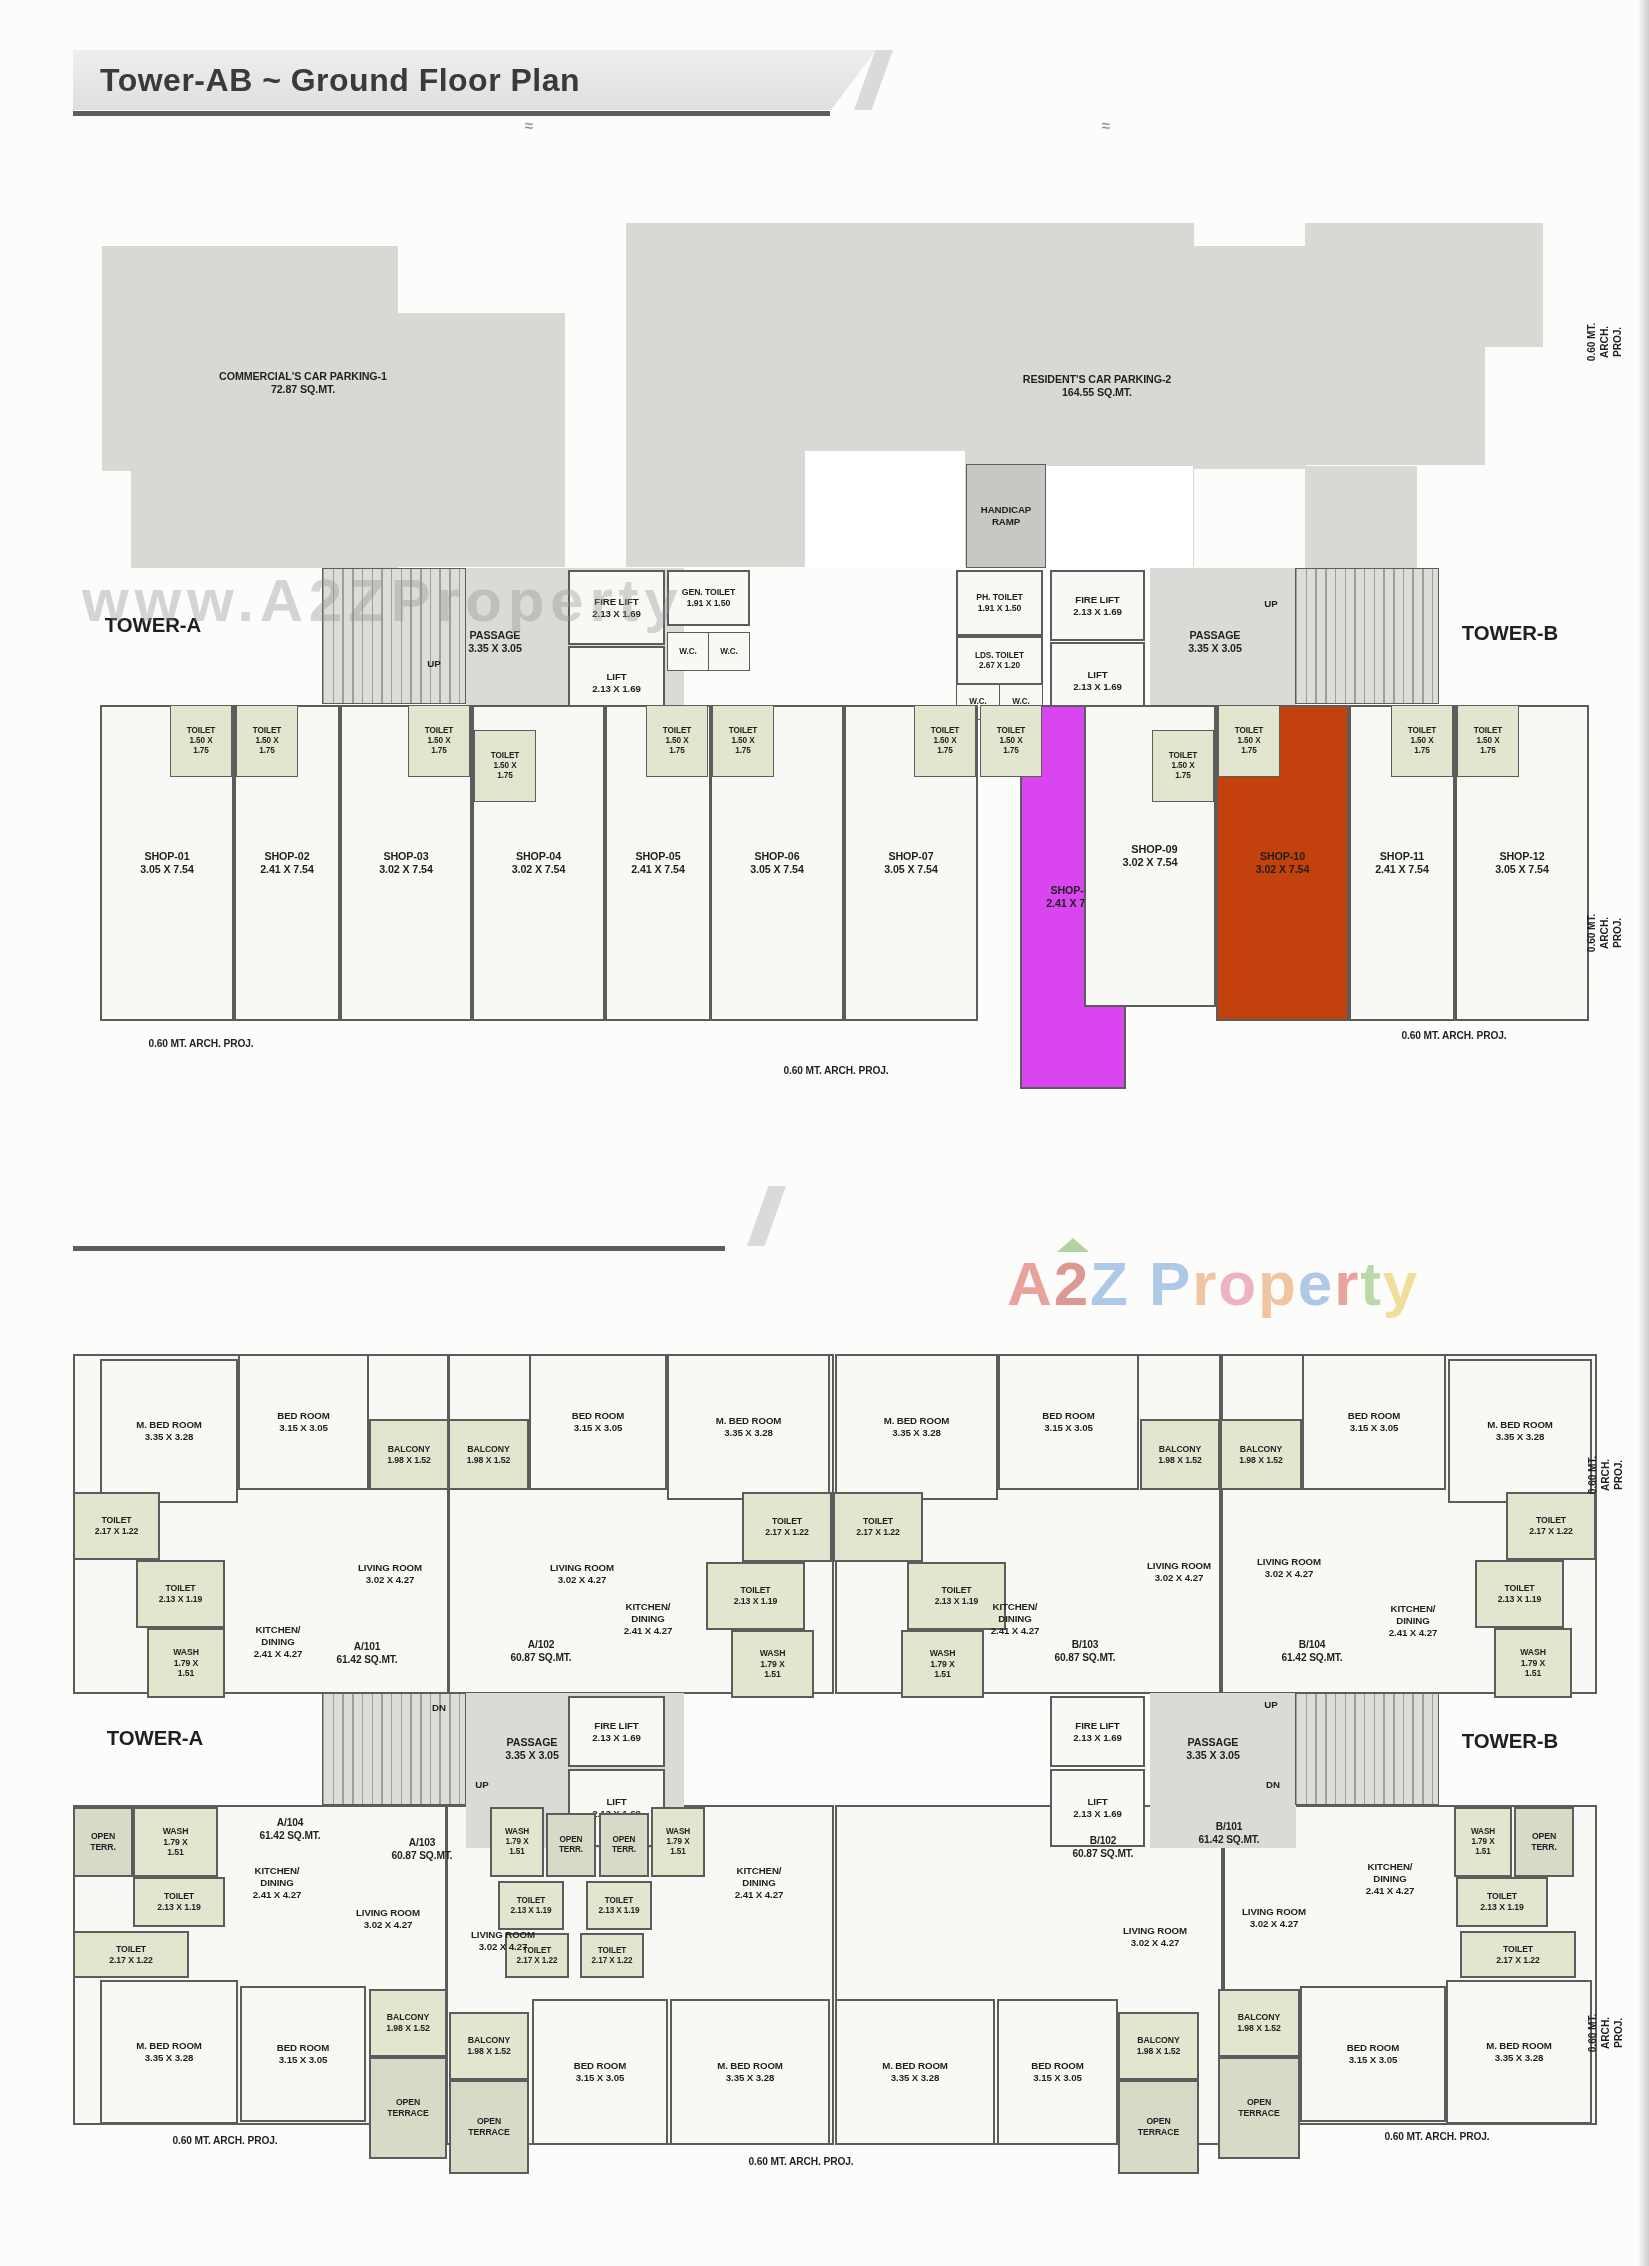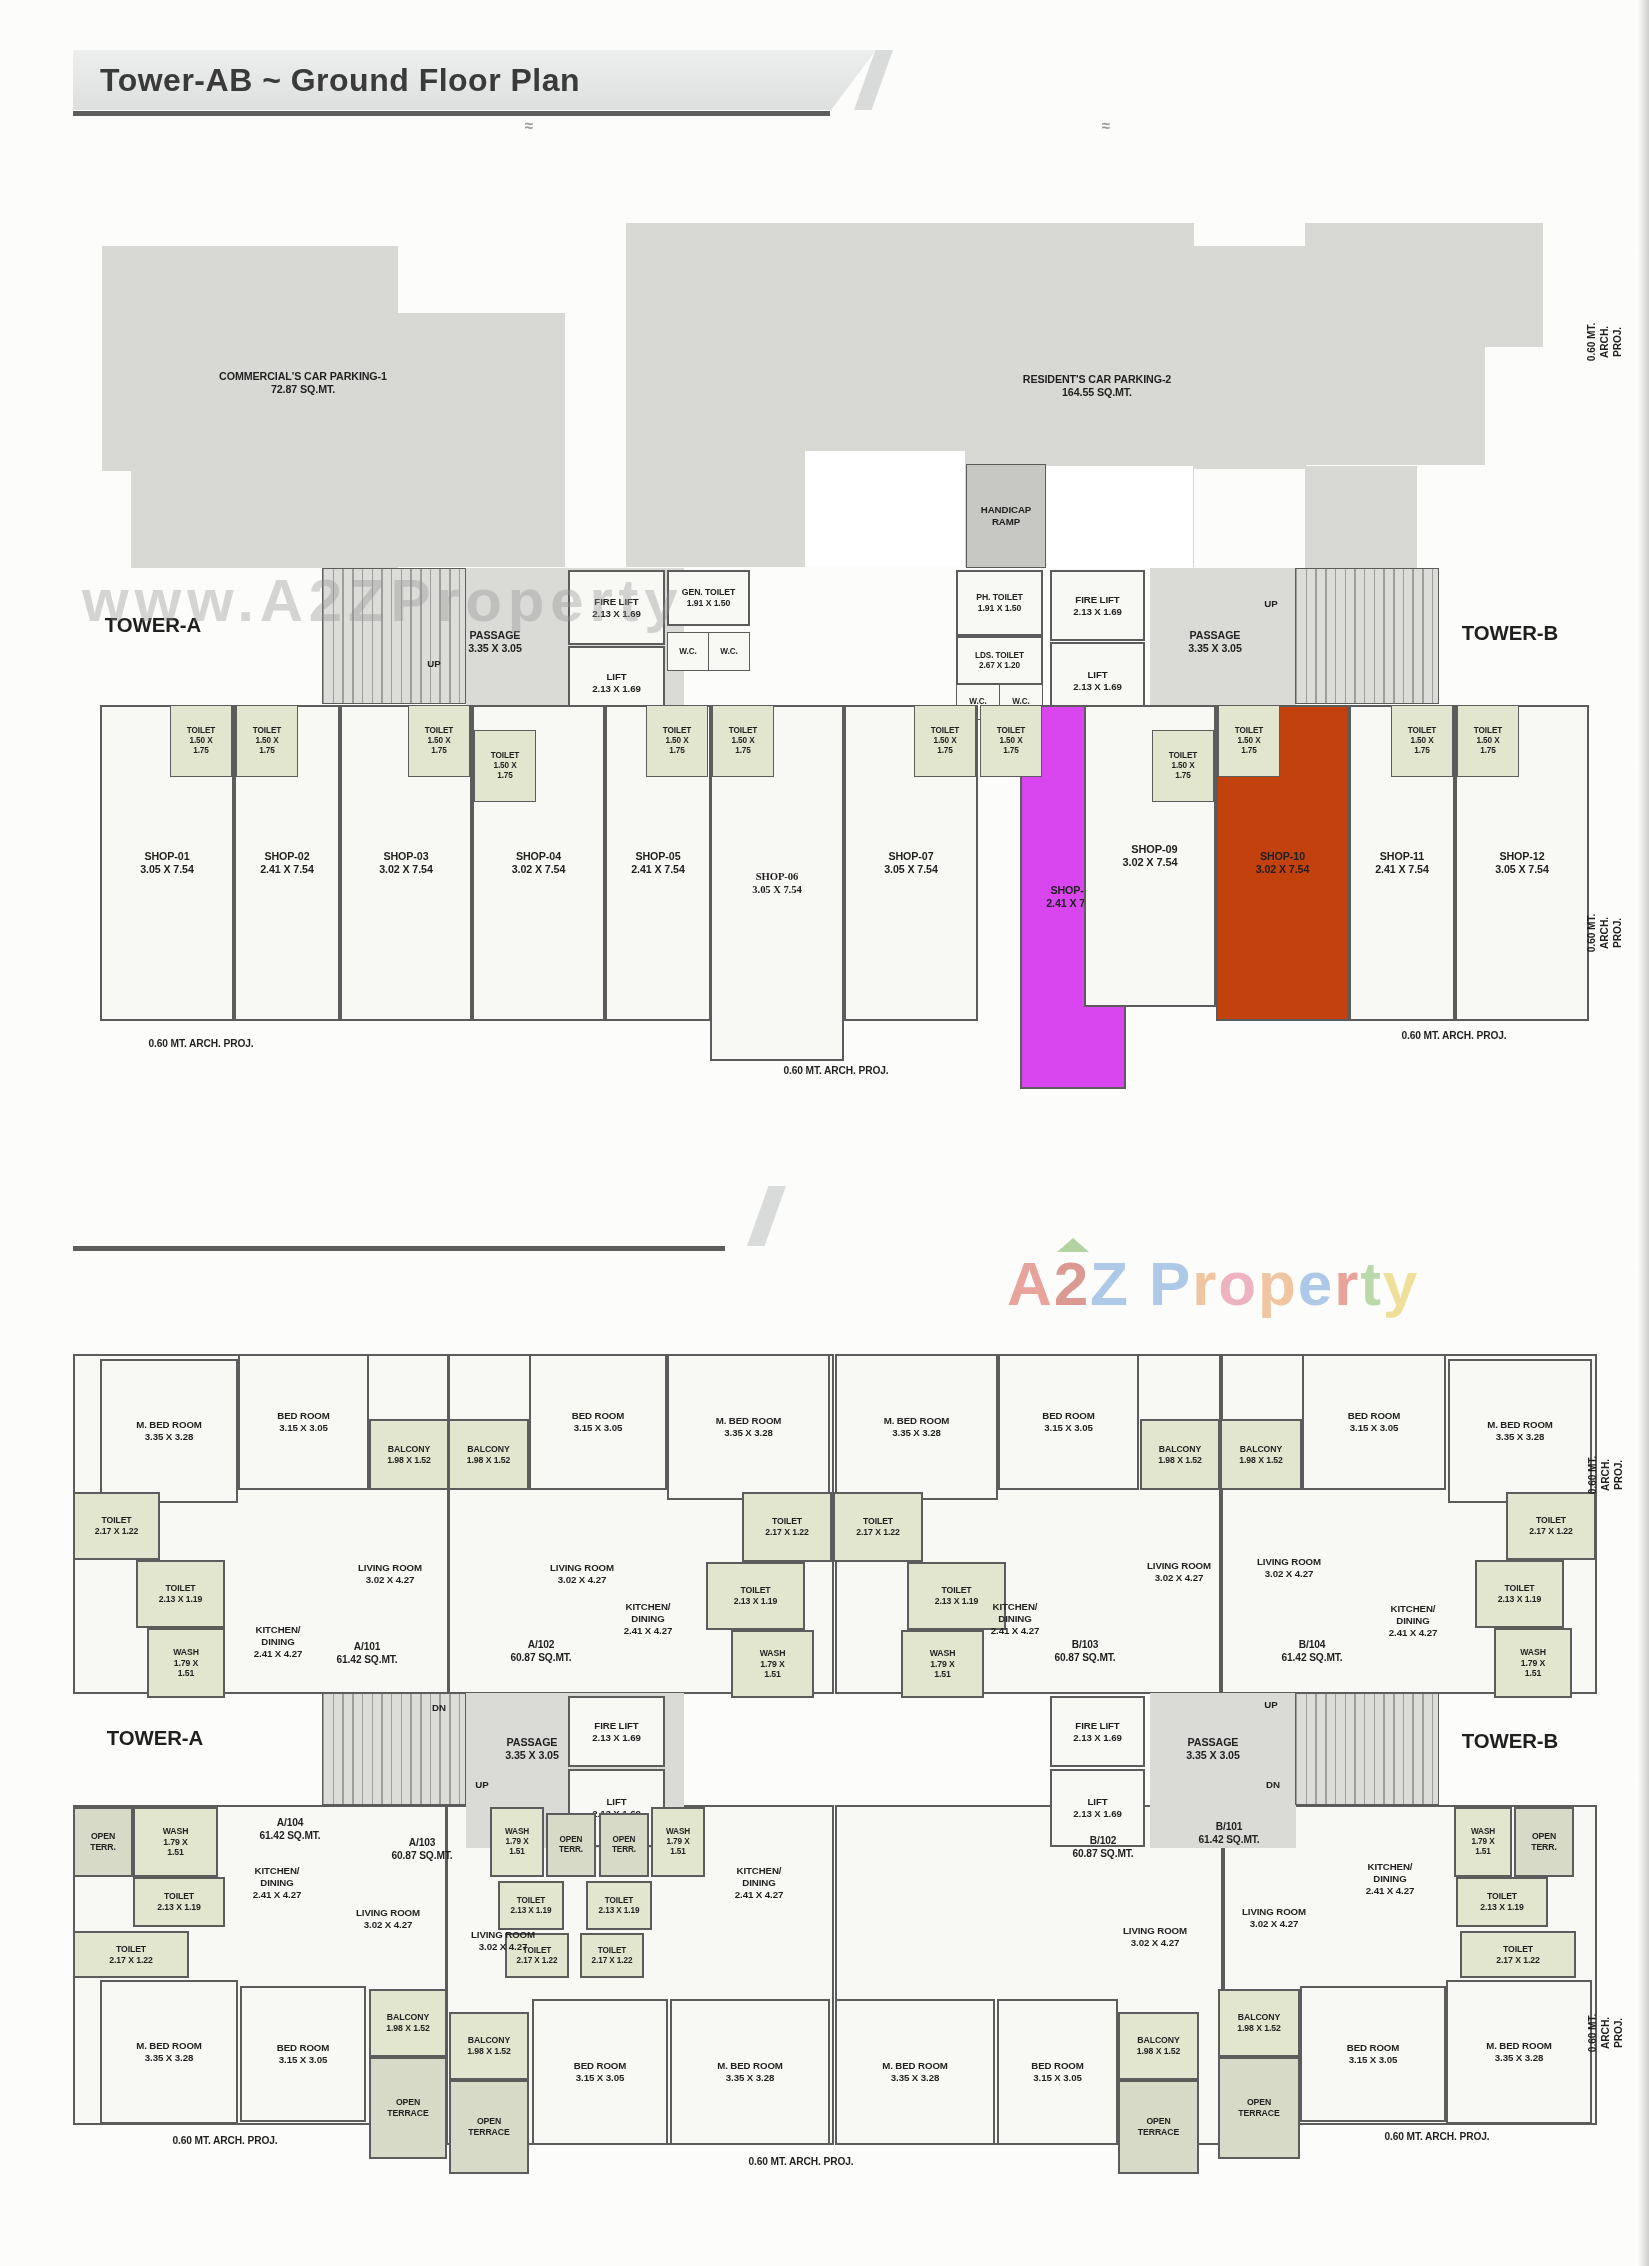--- a/index.html
+++ b/index.html
@@ -79,21 +79,21 @@
       <div class="box" style="left: 100px; top: 705px; width: 134px; height: 316px; background-color: rgb(248, 248, 245); border: 2.9px solid rgb(92, 92, 92); font-size: 10.7px;">SHOP-01
 3.05 X 7.54</div>
       <div class="box" style="left: 234px; top: 705px; width: 106px; height: 316px; background-color: rgb(248, 248, 245); border: 2.9px solid rgb(92, 92, 92); font-size: 10.7px;">SHOP-02
 2.41 X 7.54</div>
       <div class="box" style="left: 340px; top: 705px; width: 132px; height: 316px; background-color: rgb(248, 248, 245); border: 2.9px solid rgb(92, 92, 92); font-size: 10.7px;">SHOP-03
 3.02 X 7.54</div>
       <div class="box" style="left: 472px; top: 705px; width: 133px; height: 316px; background-color: rgb(248, 248, 245); border: 2.9px solid rgb(92, 92, 92); font-size: 10.7px;">SHOP-04
 3.02 X 7.54</div>
       <div class="box" style="left: 605px; top: 705px; width: 106px; height: 316px; background-color: rgb(248, 248, 245); border: 2.9px solid rgb(92, 92, 92); font-size: 10.7px;">SHOP-05
 2.41 X 7.54</div>
-      <div class="box" style="left: 710px; top: 705px; width: 134px; height: 356px; background-color: rgb(248, 248, 245); border: 2.9px solid rgb(92, 92, 92); font-size: 10.7px; font-family: Liberation Serif, serif;">SHOP-06
+      <div class="box" style="left: 710px; top: 705px; width: 134px; height: 316px; background-color: rgb(248, 248, 245); border: 2.9px solid rgb(92, 92, 92); font-size: 10.7px;">SHOP-06
 3.05 X 7.54</div>
       <div class="box" style="left: 844px; top: 705px; width: 134px; height: 316px; background-color: rgb(248, 248, 245); border: 2.9px solid rgb(92, 92, 92); font-size: 10.7px;">SHOP-07
 3.05 X 7.54</div>
       <div class="box" style="left: 1020px; top: 705px; width: 106px; height: 384px; background-color: #d946ef; border: 2.9px solid rgb(92, 92, 92); font-size: 10.7px;">SHOP-08
 2.41 X 7.54</div>
       <div class="box" style="left: 1084px; top: 705px; width: 132px; height: 302px; background-color: rgb(248, 248, 245); border: 2.9px solid rgb(92, 92, 92); font-size: 11px; text-align: right;">SHOP-09
 3.02 X 7.54</div>
       <div class="box" style="left: 1216px; top: 705px; width: 133px; height: 316px; background-color: #c2410c; border: 2.9px solid rgb(92, 92, 92); font-size: 10.7px;">SHOP-10
 3.02 X 7.54</div>
       <div class="box" style="left: 1349px; top: 705px; width: 106px; height: 316px; background-color: rgb(248, 248, 245); border: 2.9px solid rgb(92, 92, 92); font-size: 10.7px;">SHOP-11

